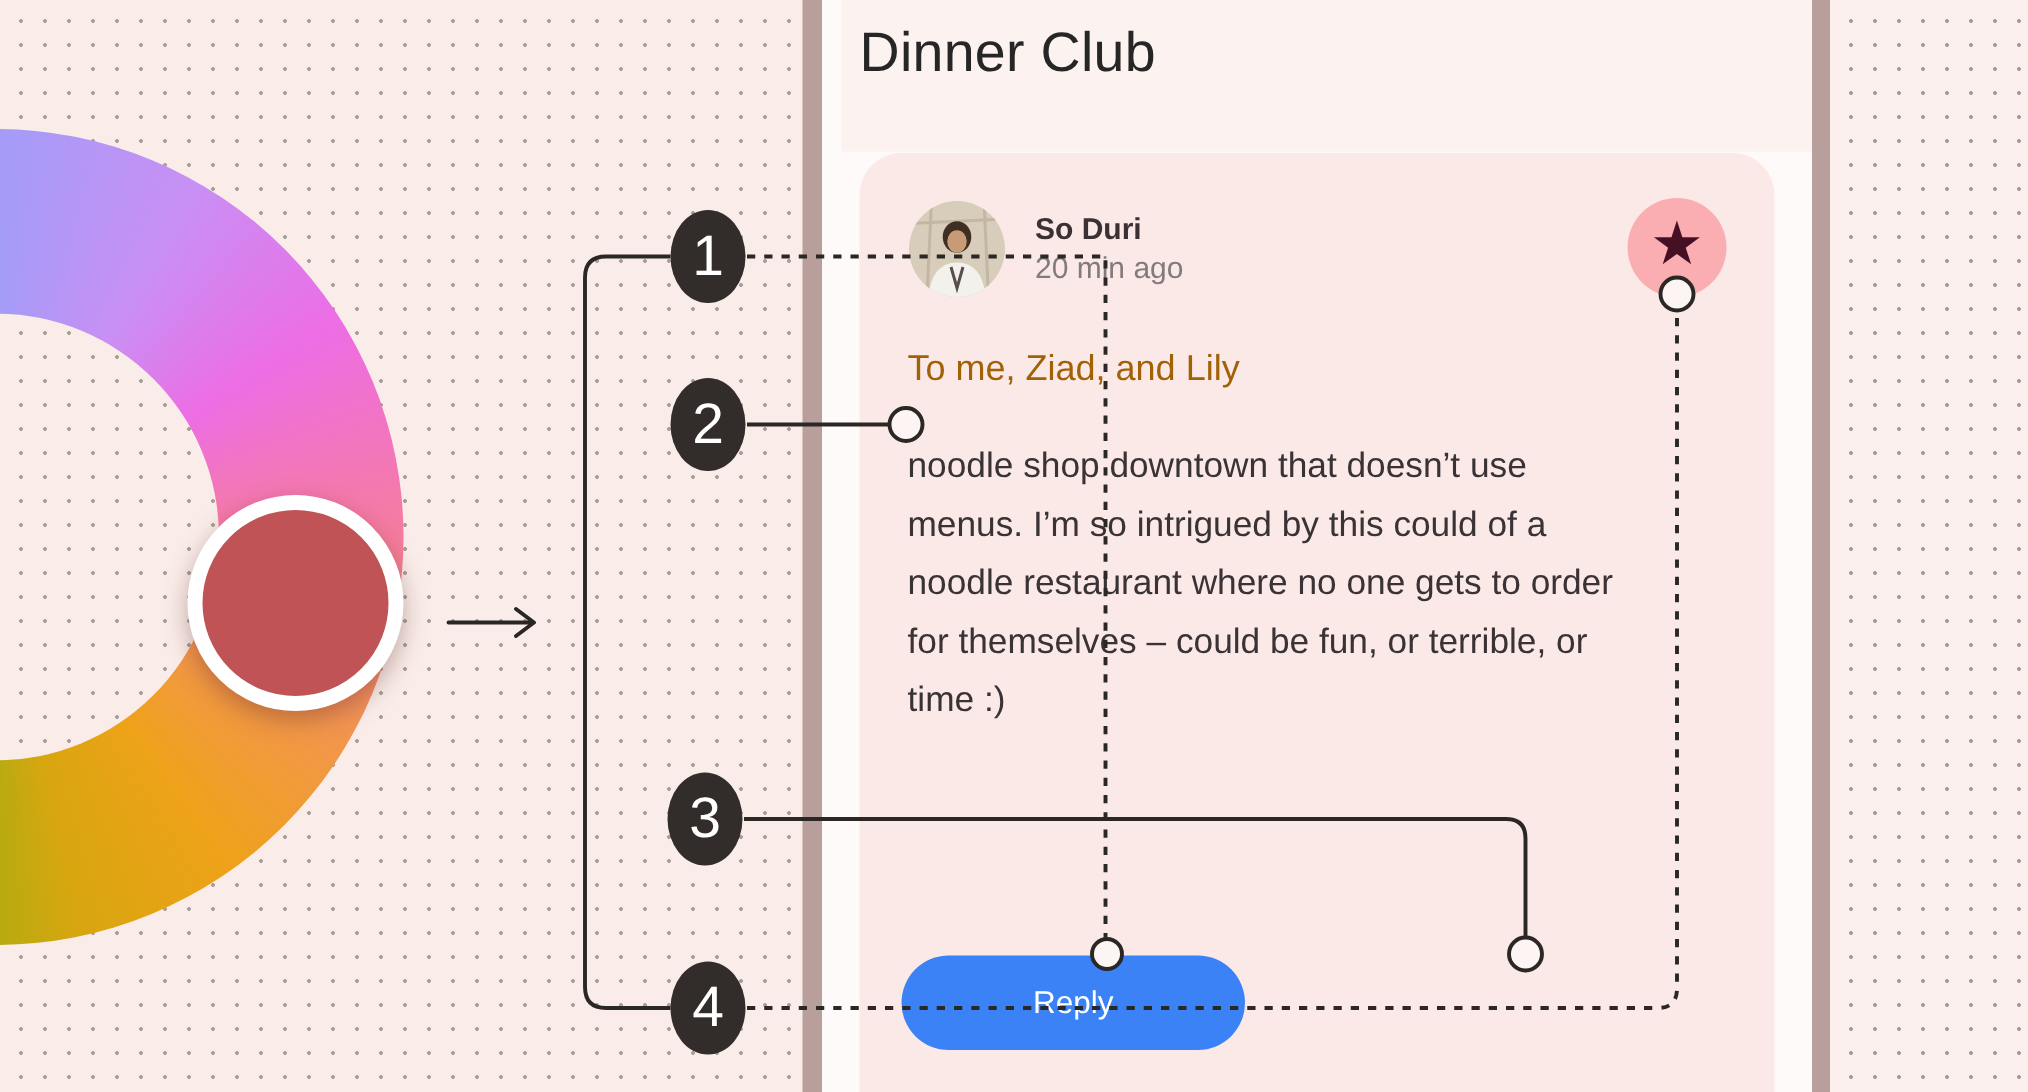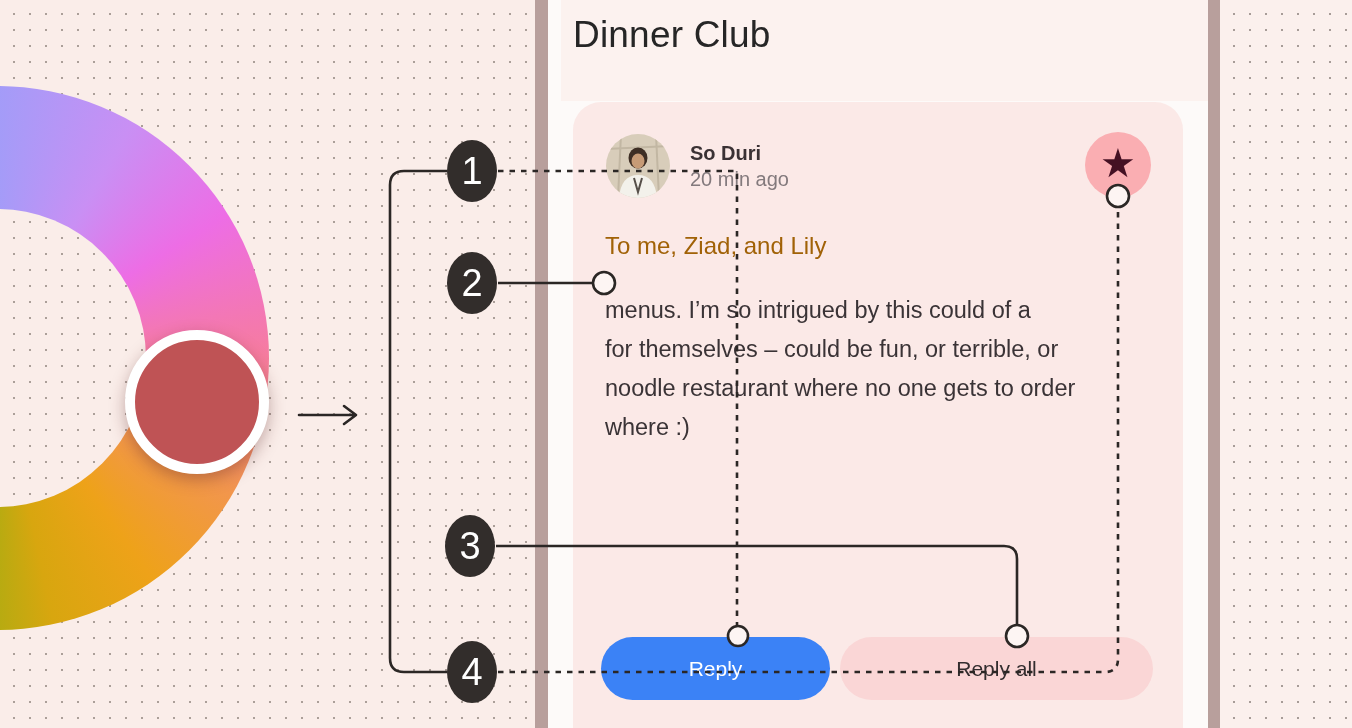--- a/index.html
+++ b/index.html
@@ -108,27 +108,27 @@
         <path d="M28 44 L32 58 L36 44" fill="none" stroke="#57504A" stroke-width="2"></path>
       </svg>
     </div>
     <div class="sender-name">So Duri</div>
     <div class="timestamp">20 min ago</div>
     <div class="star-badge">
       <span class="star-glyph">★</span>
     </div>
     <div class="recipients">To me, Ziad, and Lily</div>
     <div class="body-text">
+      <div>noodle shop downtown that doesn’t use</div>
       <div>menus. I’m so intrigued by this could of a</div>
+      <div>noodle restaurant where no one gets to order</div>
       <div>for themselves – could be fun, or terrible, or</div>
-      <div>noodle restaurant where no one gets to order</div>
-      <div>where :)</div>
+      <div>time :)</div>
     </div>
     <button class="btn reply">Reply</button>
-    <button class="btn reply-all">Reply all</button>
   </div>
 
   <svg class="connectors" width="1352" height="728" viewBox="0 0 1352 728">
     <g fill="none" stroke="#2B2725" stroke-width="2.6">
 
       <path d="M447 171 L404 171 Q390 171 390 185 L390 658 Q390 672 404 672 L447 672"></path>
 
       <path d="M498 171 L737 171 L737 625" stroke-dasharray="5.5 6"></path>
 
       <path d="M498 283 L592 283"></path>

